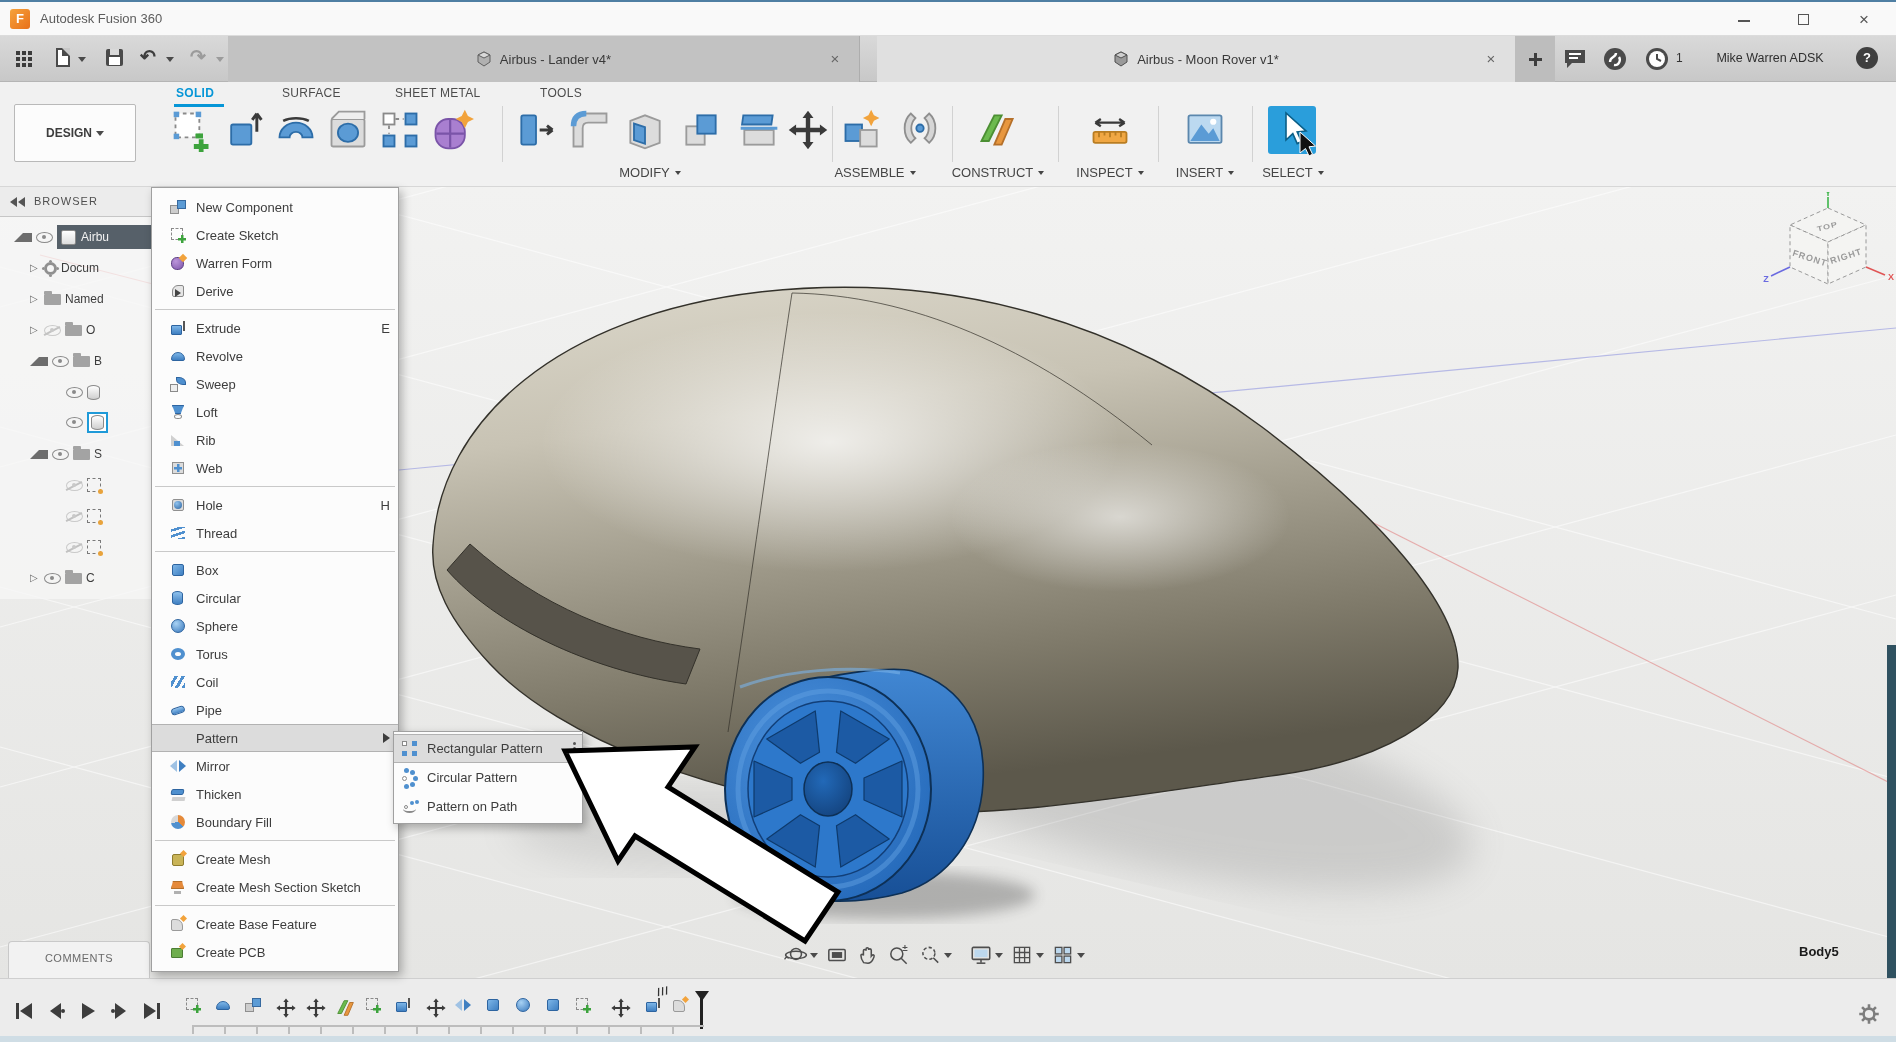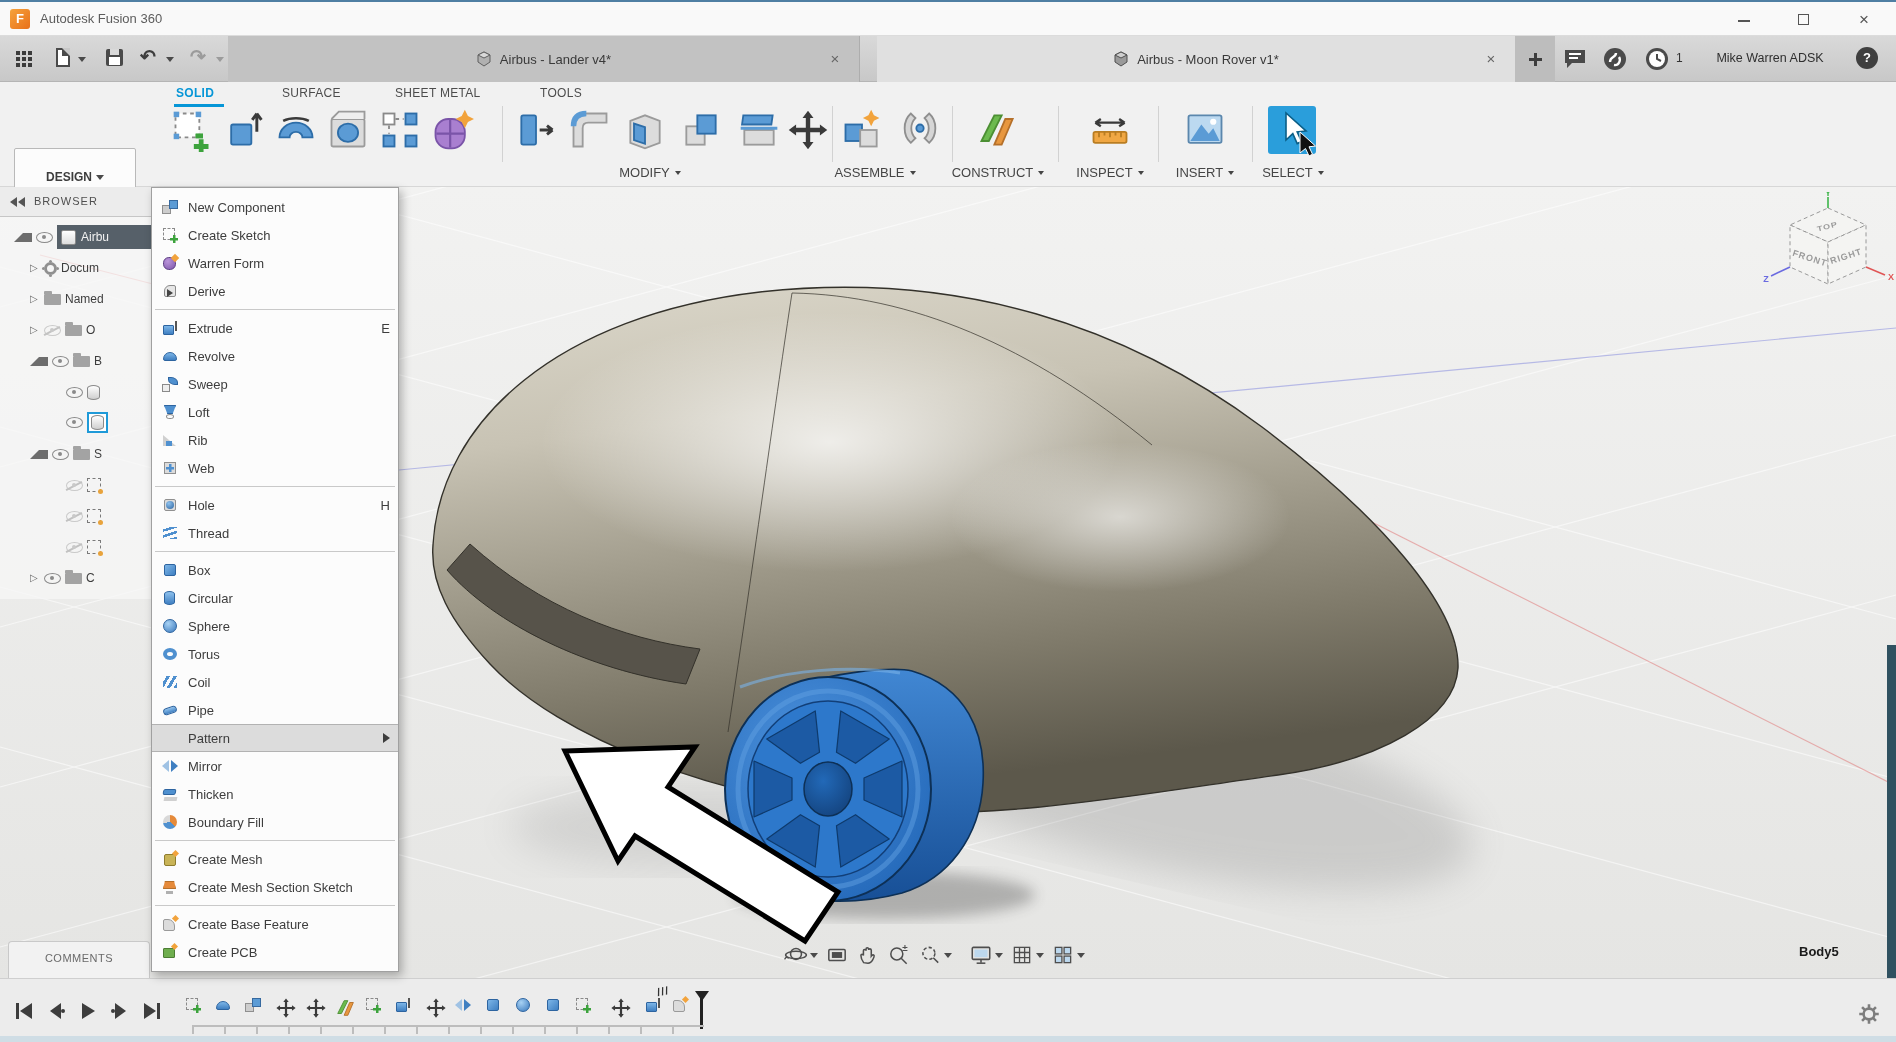--- a/index.html
+++ b/index.html
@@ -33,21 +33,21 @@
   #plus-tab{left:1515px;top:0;width:40px;height:46px;background:#bdbdbd;}
   #plus-icon{left:14px;top:17px;width:13px;height:13px;}
   #plus-icon:before{content:"";position:absolute;left:5px;top:0;width:3px;height:13px;background:#3d3d3d;}
   #plus-icon:after{content:"";position:absolute;left:0;top:5px;width:13px;height:3px;background:#3d3d3d;}
   .ricon{top:10px;width:26px;height:26px;}
   #jobs-count{left:1676px;top:15px;font-size:12px;color:#333;}
   #user-name{left:1700px;top:15px;width:140px;text-align:center;font-size:12.5px;color:#2f2f2f;}
   #help-icon{left:1856px;top:11px;width:22px;height:22px;border-radius:50%;background:#3f3f3f;color:#fff;font-size:13px;font-weight:bold;text-align:center;line-height:22px;}
   
   #ribbon{left:0;top:82px;width:1896px;height:105px;background:#f1f1f1;border-bottom:1px solid #d7d7d7;box-sizing:border-box;}
-  #design-box{left:14px;top:22px;width:122px;height:58px;background:#fcfcfc;border:1px solid #b9b9b9;border-radius:2px;display:flex;align-items:center;justify-content:center;gap:4px;font-size:12px;font-weight:bold;color:#3d3d3d;box-sizing:border-box;margin-top:44px;}
+  #design-box{left:14px;top:22px;width:122px;height:58px;background:#fcfcfc;border:1px solid #b9b9b9;border-radius:2px;display:flex;align-items:center;justify-content:center;gap:4px;font-size:12px;font-weight:bold;color:#3d3d3d;box-sizing:border-box;}
   .rtab{top:4px;height:18px;font-size:12px;color:#4c4c4c;letter-spacing:.3px;}
   .rtab.active{color:#0696d7;font-weight:bold;}
   #solid-underline{left:174px;top:22px;width:50px;height:3px;background:#0696d7;}
   .ribicon{top:26px;width:44px;height:44px;}
   .rdiv{top:24px;width:1px;height:56px;background:#d2d2d2;}
   .grplabel{top:80px;width:120px;height:22px;font-size:13px;color:#454545;text-align:center;line-height:22px;display:flex;align-items:center;justify-content:center;gap:5px;}
   .grplabel:after{content:"";width:0;height:0;border-left:3.5px solid transparent;border-right:3.5px solid transparent;border-top:4px solid #454545;}
   #create-bar{left:156px;top:78px;width:324px;height:26px;background:#0696d7;color:#fff;font-size:11px;font-weight:bold;letter-spacing:.5px;display:flex;align-items:center;justify-content:center;gap:5px;}
   #create-bar:after{content:"";width:0;height:0;border-left:3.5px solid transparent;border-right:3.5px solid transparent;border-top:4px solid #fff;}
   #select-box{left:1268px;top:24px;width:48px;height:48px;background:#2a9edb;border-radius:3px;}
@@ -78,21 +78,21 @@
   .cylic{width:13px;height:15px;background:linear-gradient(#ffffff,#cfcfcf);border:1px solid #8a8a8a;border-radius:50%/22%;box-sizing:border-box;flex:0 0 13px;}
   .selbox{width:21px;height:21px;border:2px solid #1f9ad8;background:#fff;display:flex;align-items:center;justify-content:center;flex:0 0 21px;box-sizing:border-box;}
   .sketchic{position:relative;width:14px;height:14px;border:1.4px dashed #7a7a7a;box-sizing:border-box;flex:0 0 14px;}
   .sketchic:after{content:"";position:absolute;right:-3px;bottom:-3px;width:5px;height:5px;border-radius:50%;background:#e8a33c;}
   .gearic{position:relative;width:13px;height:13px;border:3px solid #909090;border-radius:50%;box-sizing:border-box;flex:0 0 13px;box-shadow:0 -7px 0 -5px #909090,0 7px 0 -5px #909090,7px 0 0 -5px #909090,-7px 0 0 -5px #909090;}
   .rowsel{display:flex;align-items:center;gap:5px;background:#566069;color:#f2f2f2;height:24px;padding:0 4px;flex:1;}
   
   #comments-tab{left:8px;top:941px;width:142px;height:37px;background:#f2f2f2;border:1px solid #c9c9c9;border-bottom:none;border-radius:4px 4px 0 0;box-sizing:border-box;text-align:center;font-size:11px;letter-spacing:.5px;color:#6a6a6a;padding-top:10px;}
   
   #create-menu{left:151px;top:187px;width:248px;background:#fcfcfc;border:1px solid #a0a0a0;box-shadow:3px 4px 9px rgba(0,0,0,.28);box-sizing:border-box;padding:5px 0;z-index:5;}
-  .menu-item{height:28px;display:flex;align-items:center;gap:10px;padding:0 8px 0 10px;font-size:13px;color:#3d3d3d;}
+  .menu-item{height:28px;display:flex;align-items:center;gap:10px;padding:0 8px 0 18px;font-size:13px;color:#3d3d3d;}
   .menu-item .ml{flex:1;white-space:nowrap;}
   .menu-item .ms{width:16px;text-align:right;color:#3d3d3d;}
   .menu-sep{height:1px;background:#c9c9c9;margin:4px 3px;}
   .menu-item.hl{background:#dcdcdc;border-top:1px solid #b2b2b2;border-bottom:1px solid #b2b2b2;height:26px;}
   .subarrow{width:0;height:0;border-top:5px solid transparent;border-bottom:5px solid transparent;border-left:7px solid #3d3d3d;}
   
   .mi{position:relative;width:16px;height:16px;flex:0 0 16px;}
   .mi:before,.mi:after{content:"";position:absolute;box-sizing:border-box;}
   .i-newcomp:before{left:0;top:6px;width:9px;height:9px;background:#cdcdcd;border:1px solid #8f8f8f;}
   .i-newcomp:after{left:7px;top:1px;width:9px;height:9px;background:#5b9bd5;border:1px solid #36699f;}
@@ -745,20 +745,35 @@
         <span class="ml">Create Base Feature</span>
         <span class="ms"></span>
       </div>
     <div class="menu-item">
         <span class="mi i-pcb"></span>
         <span class="ml">Create PCB</span>
         <span class="ms"></span>
       </div>
   </div>
 
+  <div class="abs" id="pattern-submenu">
+    <div class="sub-item hl">
+        <span class="mi i-rectpat"></span>
+        <span class="ml">Rectangular Pattern</span>
+        <span class="dots"></span>
+      </div>
+    <div class="sub-item">
+        <span class="mi i-circpat"></span>
+        <span class="ml">Circular Pattern</span>
+      </div>
+    <div class="sub-item">
+        <span class="mi i-pathpat"></span>
+        <span class="ml">Pattern on Path</span>
+      </div>
+  </div>
 
   <div class="abs" id="timeline">
     <svg class="abs pbtn" style="left:12px" viewBox="0 0 24 24" fill="#3d3d3d">
         <rect x="4" y="4" width="3" height="16"></rect>
         <path d="M20 4 L8 12 L20 20 Z"></path>
       </svg>
     <svg class="abs pbtn" style="left:44px" viewBox="0 0 24 24" fill="#3d3d3d">
         <path d="M17 4 L6 12 L17 20 Z"></path>
         <circle cx="19" cy="12" r="2"></circle>
       </svg>

